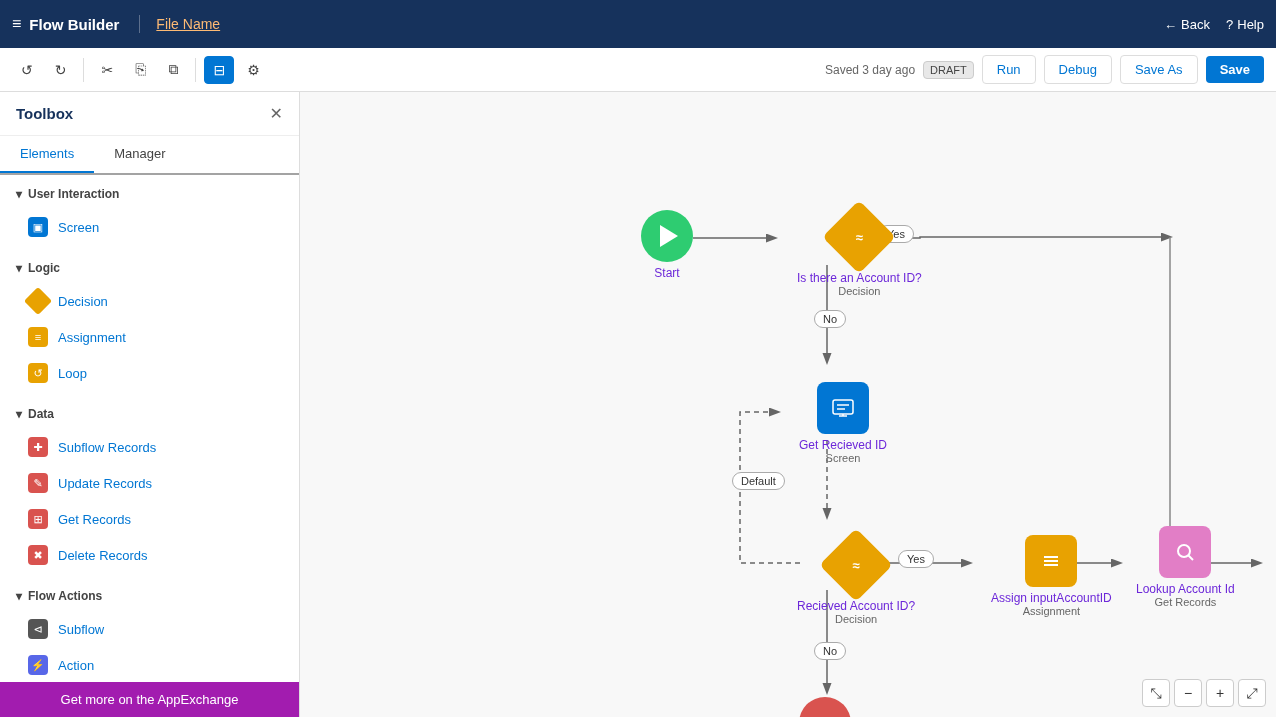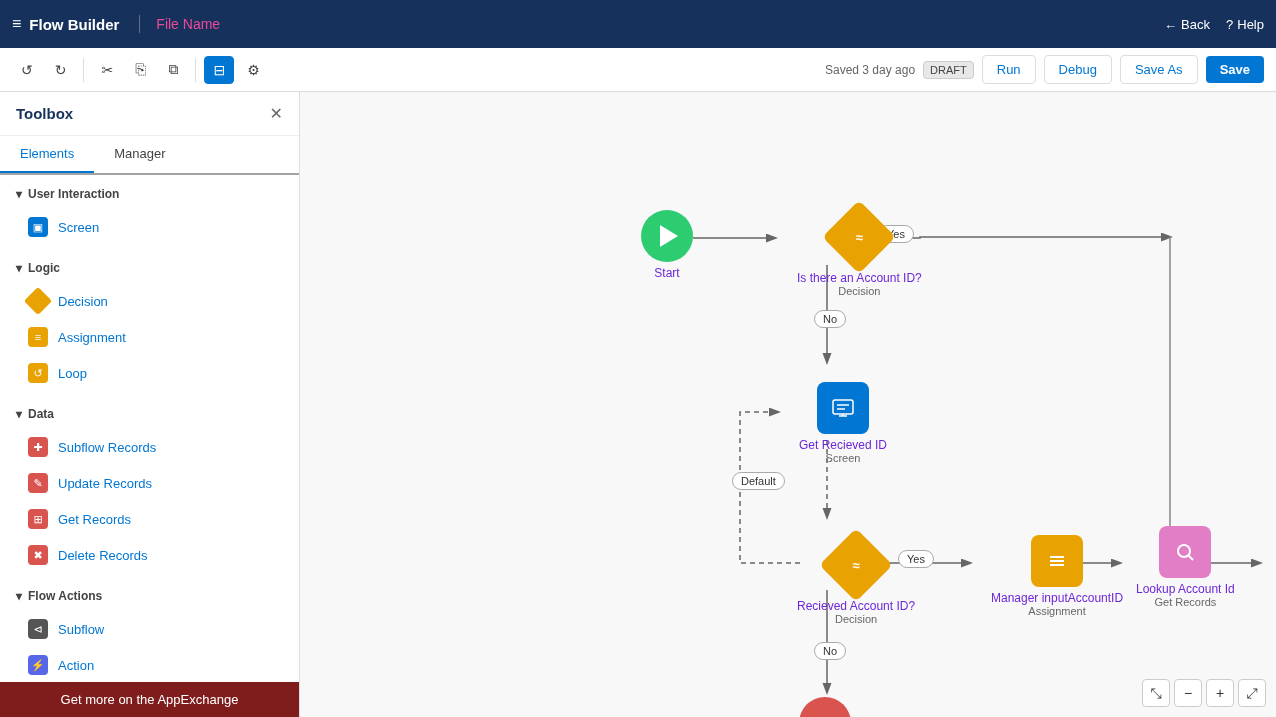--- a/index.html
+++ b/index.html
@@ -20,22 +20,23 @@
       gap: 8px;
       font-size: 15px;
       font-weight: bold;
       color: white;
       padding-right: 20px;
       border-right: 1px solid rgba(255,255,255,0.3);
       margin-right: 16px;
     }
     .top-nav-title {
       font-size: 14px;
-      color: #ec4899;
+      color: #fdba74;
       flex: 1;
+      text-decoration: underline;
     }
     .top-nav-right {
       display: flex;
       align-items: center;
       gap: 16px;
     }
     .top-nav-btn {
       background: none;
       border: none;
       color: white;
@@ -201,21 +202,21 @@
     .icon-decision { background: #e8a201; transform: rotate(0); }
     .icon-assignment { background: #e8a201; }
     .icon-loop { background: #e8a201; }
     .icon-create { background: #d9534f; }
     .icon-update { background: #d9534f; }
     .icon-get { background: #d9534f; }
     .icon-delete { background: #d9534f; }
     .icon-subflow { background: #555; }
     .icon-action { background: #5867e8; }
     .toolbox-footer {
-      background: #7f1d1d;
+      background: #a21caf;
       color: white;
       text-align: center;
       padding: 10px;
       font-size: 13px;
       cursor: pointer;
     }
 
     
     .canvas {
       flex: 1;
@@ -549,21 +550,21 @@
       </div>
 
       <div class="flow-node" style="left:691px;top:443px;">
         <div class="square sq-orange">
           <svg width="24" height="24" viewBox="0 0 24 24" fill="white">
               <line x1="5" y1="8" x2="19" y2="8" stroke="white" stroke-width="2"></line>
               <line x1="5" y1="12" x2="19" y2="12" stroke="white" stroke-width="2"></line>
               <line x1="5" y1="16" x2="19" y2="16" stroke="white" stroke-width="2"></line>
             </svg>
         </div>
-        <div class="node-label">Manager inputAccountID</div>
+        <div class="node-label">Assign inputAccountID</div>
         <div class="node-sublabel">Assignment</div>
       </div>
 
       <div class="flow-node" style="left:836px;top:434px;">
         <div class="square" style="background:#e27ec6;width:52px;height:52px;border-radius:8px;">
           <svg width="24" height="24" viewBox="0 0 24 24" fill="white">
               <circle cx="11" cy="11" r="6" stroke="white" stroke-width="2" fill="none"></circle>
               <line x1="15" y1="15" x2="20" y2="20" stroke="white" stroke-width="2"></line>
             </svg>
         </div>

